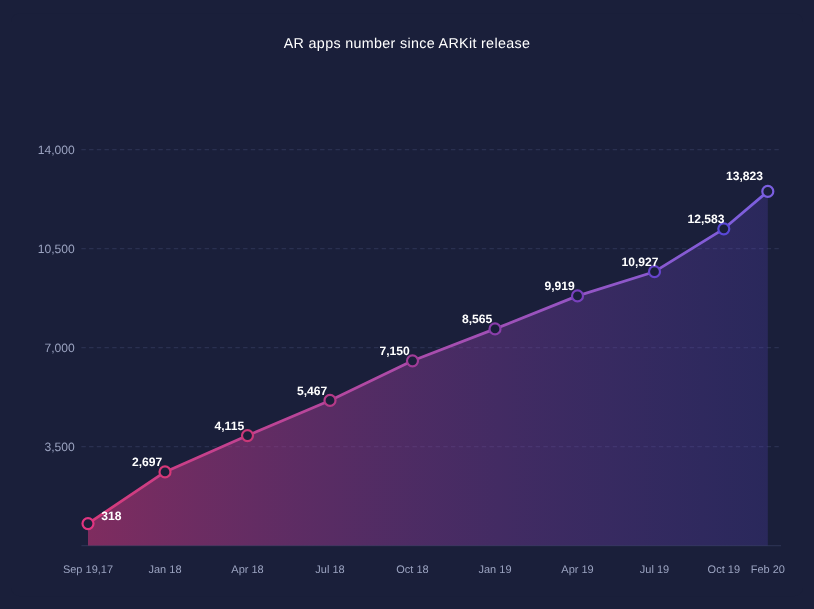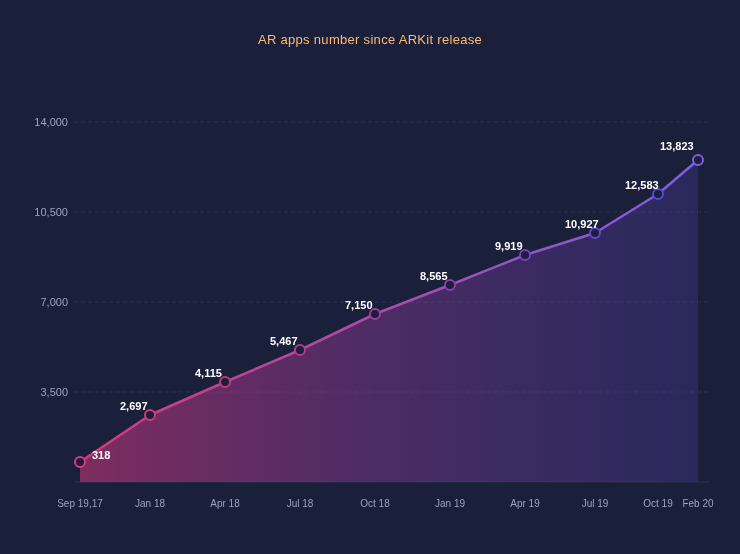--- a/index.html
+++ b/index.html
@@ -16,23 +16,23 @@
     .chart-container {
       width: 720px;
       height: 530px;
       background: #1a1f3a;
       border-radius: 8px;
       padding: 20px 20px 10px 20px;
       position: relative;
     }
     .chart-title {
       text-align: center;
-      color: #fdba74;
+      color: #ffffff;
       font-size: 13px;
-      margin-bottom: 15px;
+      margin-bottom: 29px;
       letter-spacing: 0.3px;
     }
     .chart-area {
       position: relative;
       width: 100%;
       height: 460px;
     }
     svg.chart-svg {
       width: 100%;
       height: 100%;

